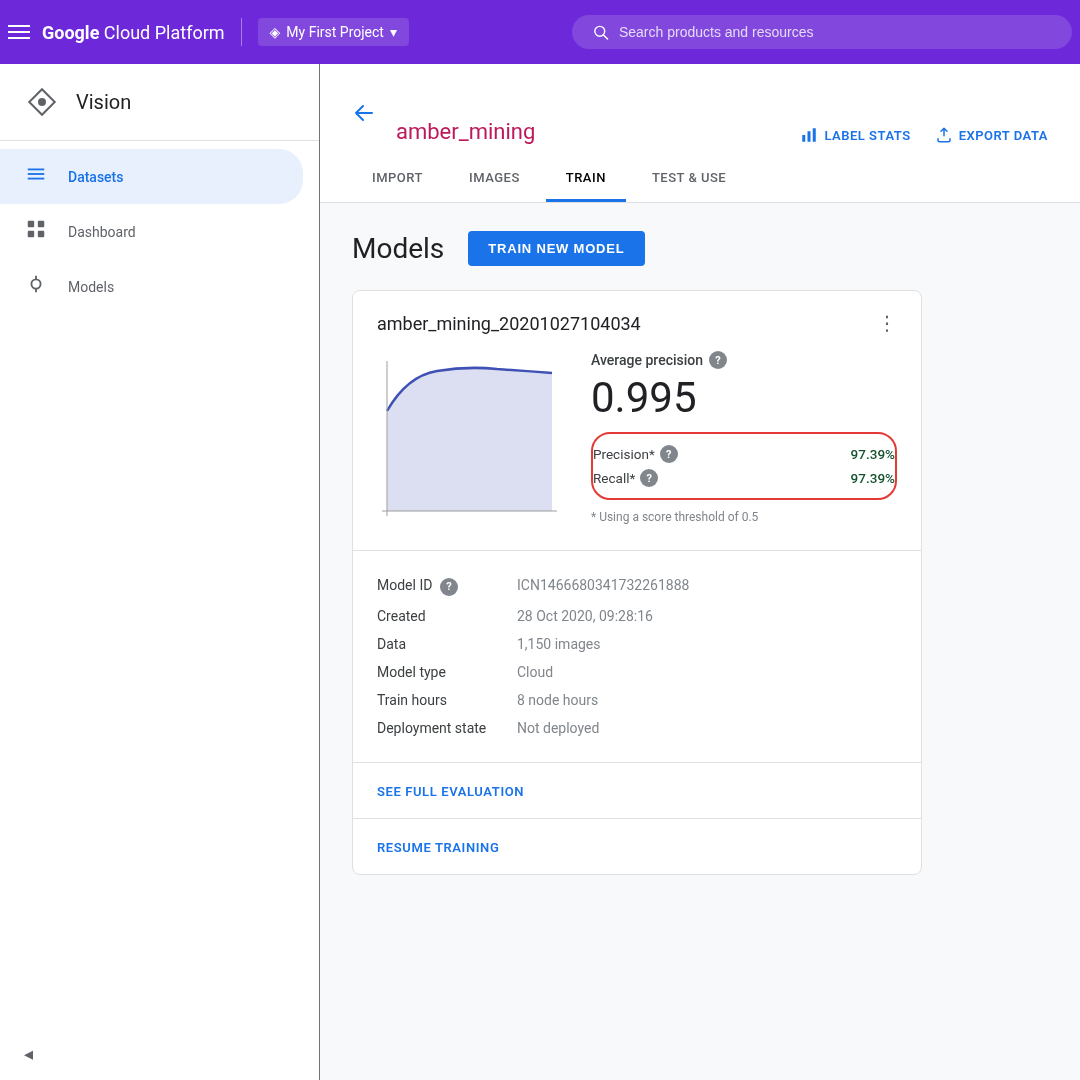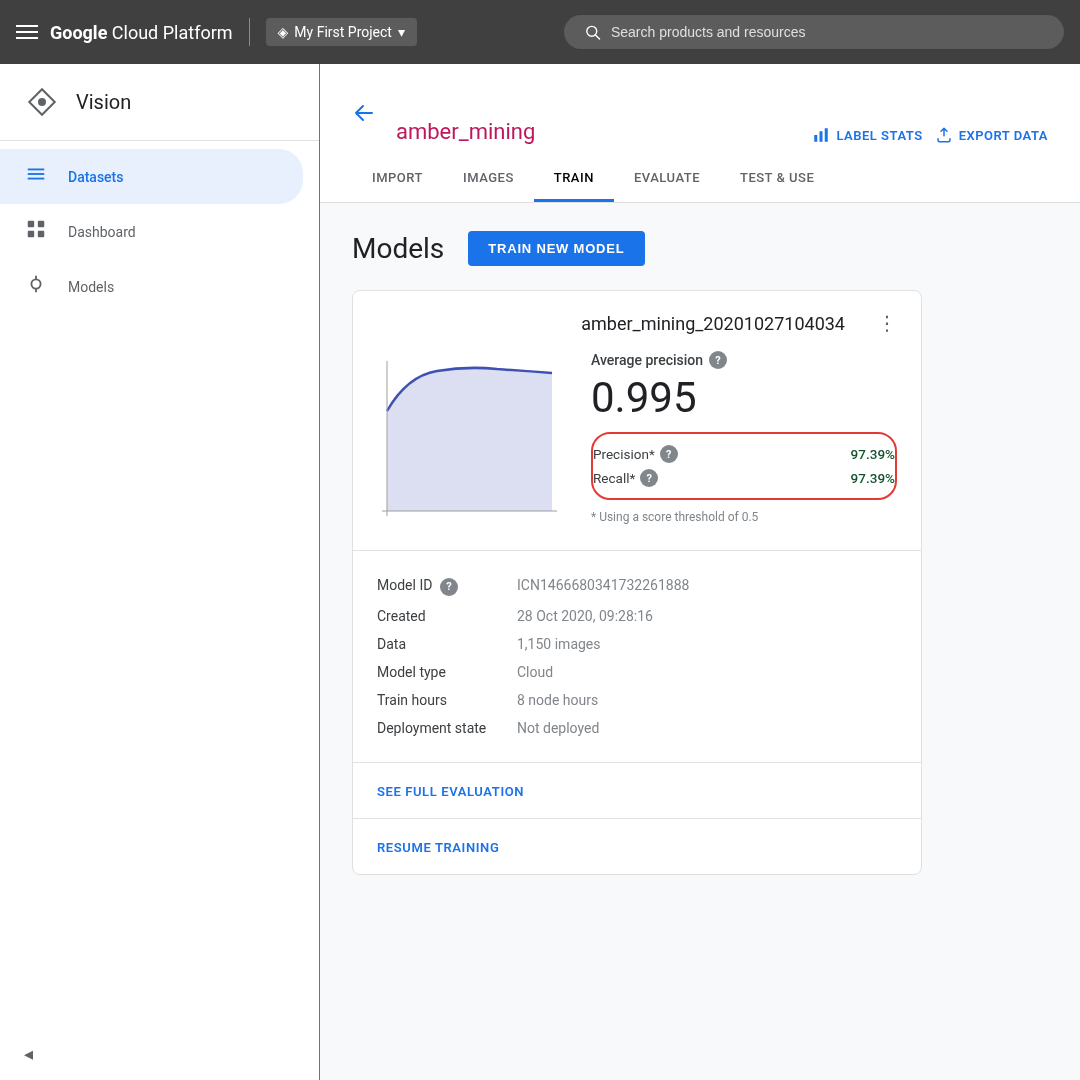--- a/index.html
+++ b/index.html
@@ -1,24 +1,24 @@
 <!DOCTYPE html>
 <html><head>
   <meta charset="utf-8">
   <style>
     * { box-sizing: border-box; margin: 0; padding: 0; }
     body { font-family: 'Google Sans', Roboto, Arial, sans-serif; background: #f8f9fa; width: 1080px; height: 1080px; overflow: hidden; }
 
     
     .topbar {
-      background: #404040;
+      background: #6d28d9;
       height: 64px;
       display: flex;
       align-items: center;
-      padding: 0 16px;
+      padding: 0 8px;
       gap: 12px;
       color: white;
     }
     .topbar-menu-icon { cursor: pointer; display: flex; flex-direction: column; gap: 4px; }
     .topbar-menu-icon span { display: block; width: 22px; height: 2px; background: white; }
     .topbar-logo { font-size: 18px; font-weight: 400; color: white; white-space: nowrap; }
     .topbar-logo strong { font-weight: 700; }
     .topbar-divider { width: 1px; height: 28px; background: rgba(255,255,255,0.4); margin: 0 4px; }
     .topbar-project {
       display: flex; align-items: center; gap: 6px;
@@ -117,35 +117,35 @@
       gap: 20px;
       padding: 18px 0 12px;
     }
     .back-btn {
       color: #1a73e8;
       cursor: pointer;
       font-size: 22px;
       display: flex; align-items: center;
     }
     .dataset-name { font-size: 22px; color: #be185d; font-weight: 400; margin-top: 37px; }
-    .header-actions { display: flex; gap: 12px; margin-left: auto; margin-top: 44px; }
+    .header-actions { display: flex; gap: 24px; margin-left: auto; margin-top: 44px; }
     .header-action-btn {
       display: flex; align-items: center; gap: 6px;
       color: #1a73e8;
       font-size: 13px;
       font-weight: 600;
       cursor: pointer;
       letter-spacing: 0.5px;
       text-transform: uppercase;
     }
 
     
     .tabs {
       display: flex;
-      gap: 0;
+      gap: 6px;
     }
     .tab {
       padding: 14px 20px;
       font-size: 13px;
       color: #5f6368;
       cursor: pointer;
       border-bottom: 3px solid transparent;
       letter-spacing: 0.5px;
       font-weight: 500;
       text-transform: uppercase;
@@ -182,21 +182,21 @@
     .model-card {
       background: white;
       border: 1px solid #e0e0e0;
       border-radius: 8px;
       overflow: hidden;
       max-width: 570px;
     }
     .model-card-header {
       display: flex;
       align-items: center;
-      justify-content: flex-end;
+      justify-content: space-between;
       padding: 20px 24px 16px;
       gap: 32px;
     }
     .model-card-name { font-size: 18px; color: #202124; font-weight: 400; }
     .more-icon { color: #5f6368; font-size: 20px; cursor: pointer; }
 
     .model-card-body { padding: 0 24px 24px; display: flex; gap: 24px; }
 
     
     .chart-area {
@@ -373,21 +373,20 @@
             </svg>
             <span>EXPORT DATA</span>
           </div>
         </div>
       </div>
 
       <div class="tabs">
         <div class="tab">IMPORT</div>
         <div class="tab">IMAGES</div>
         <div class="tab active">TRAIN</div>
-        <div class="tab">EVALUATE</div>
         <div class="tab">TEST &amp; USE</div>
       </div>
     </div>
 
     <div class="main-content">
       <div class="section-header">
         <h2 class="section-title">Models</h2>
         <button class="train-btn">TRAIN NEW MODEL</button>
       </div>
 

